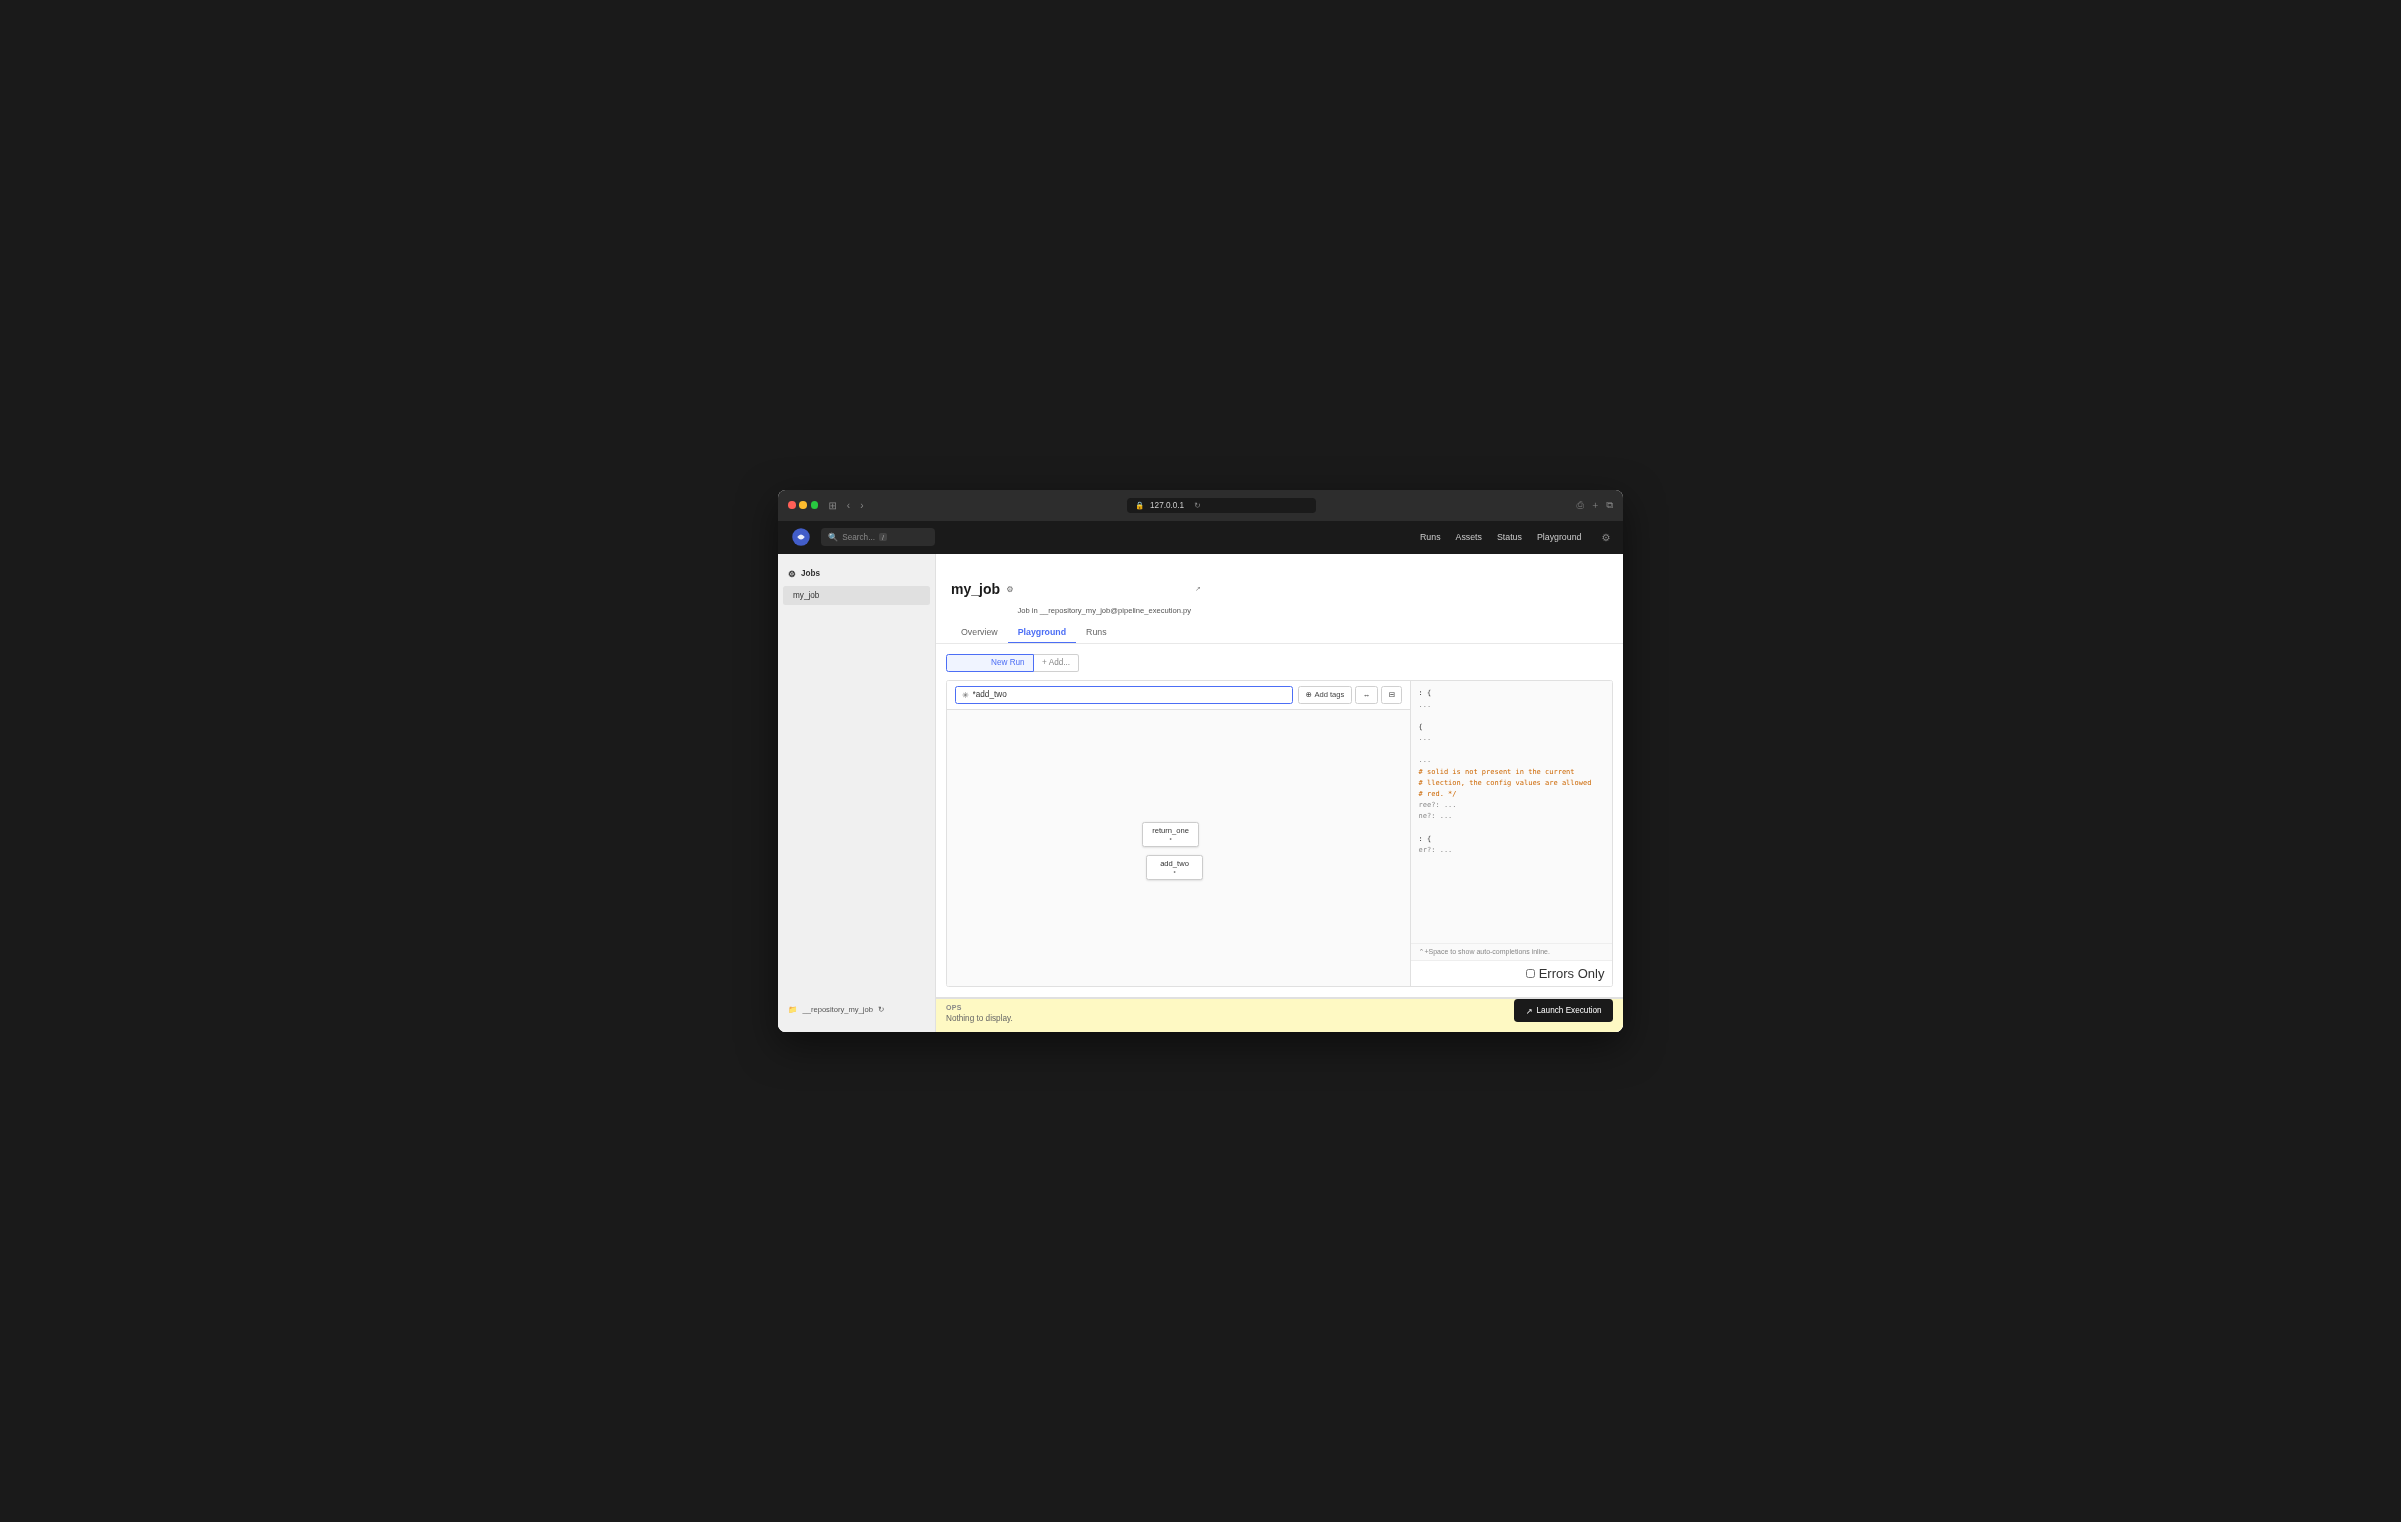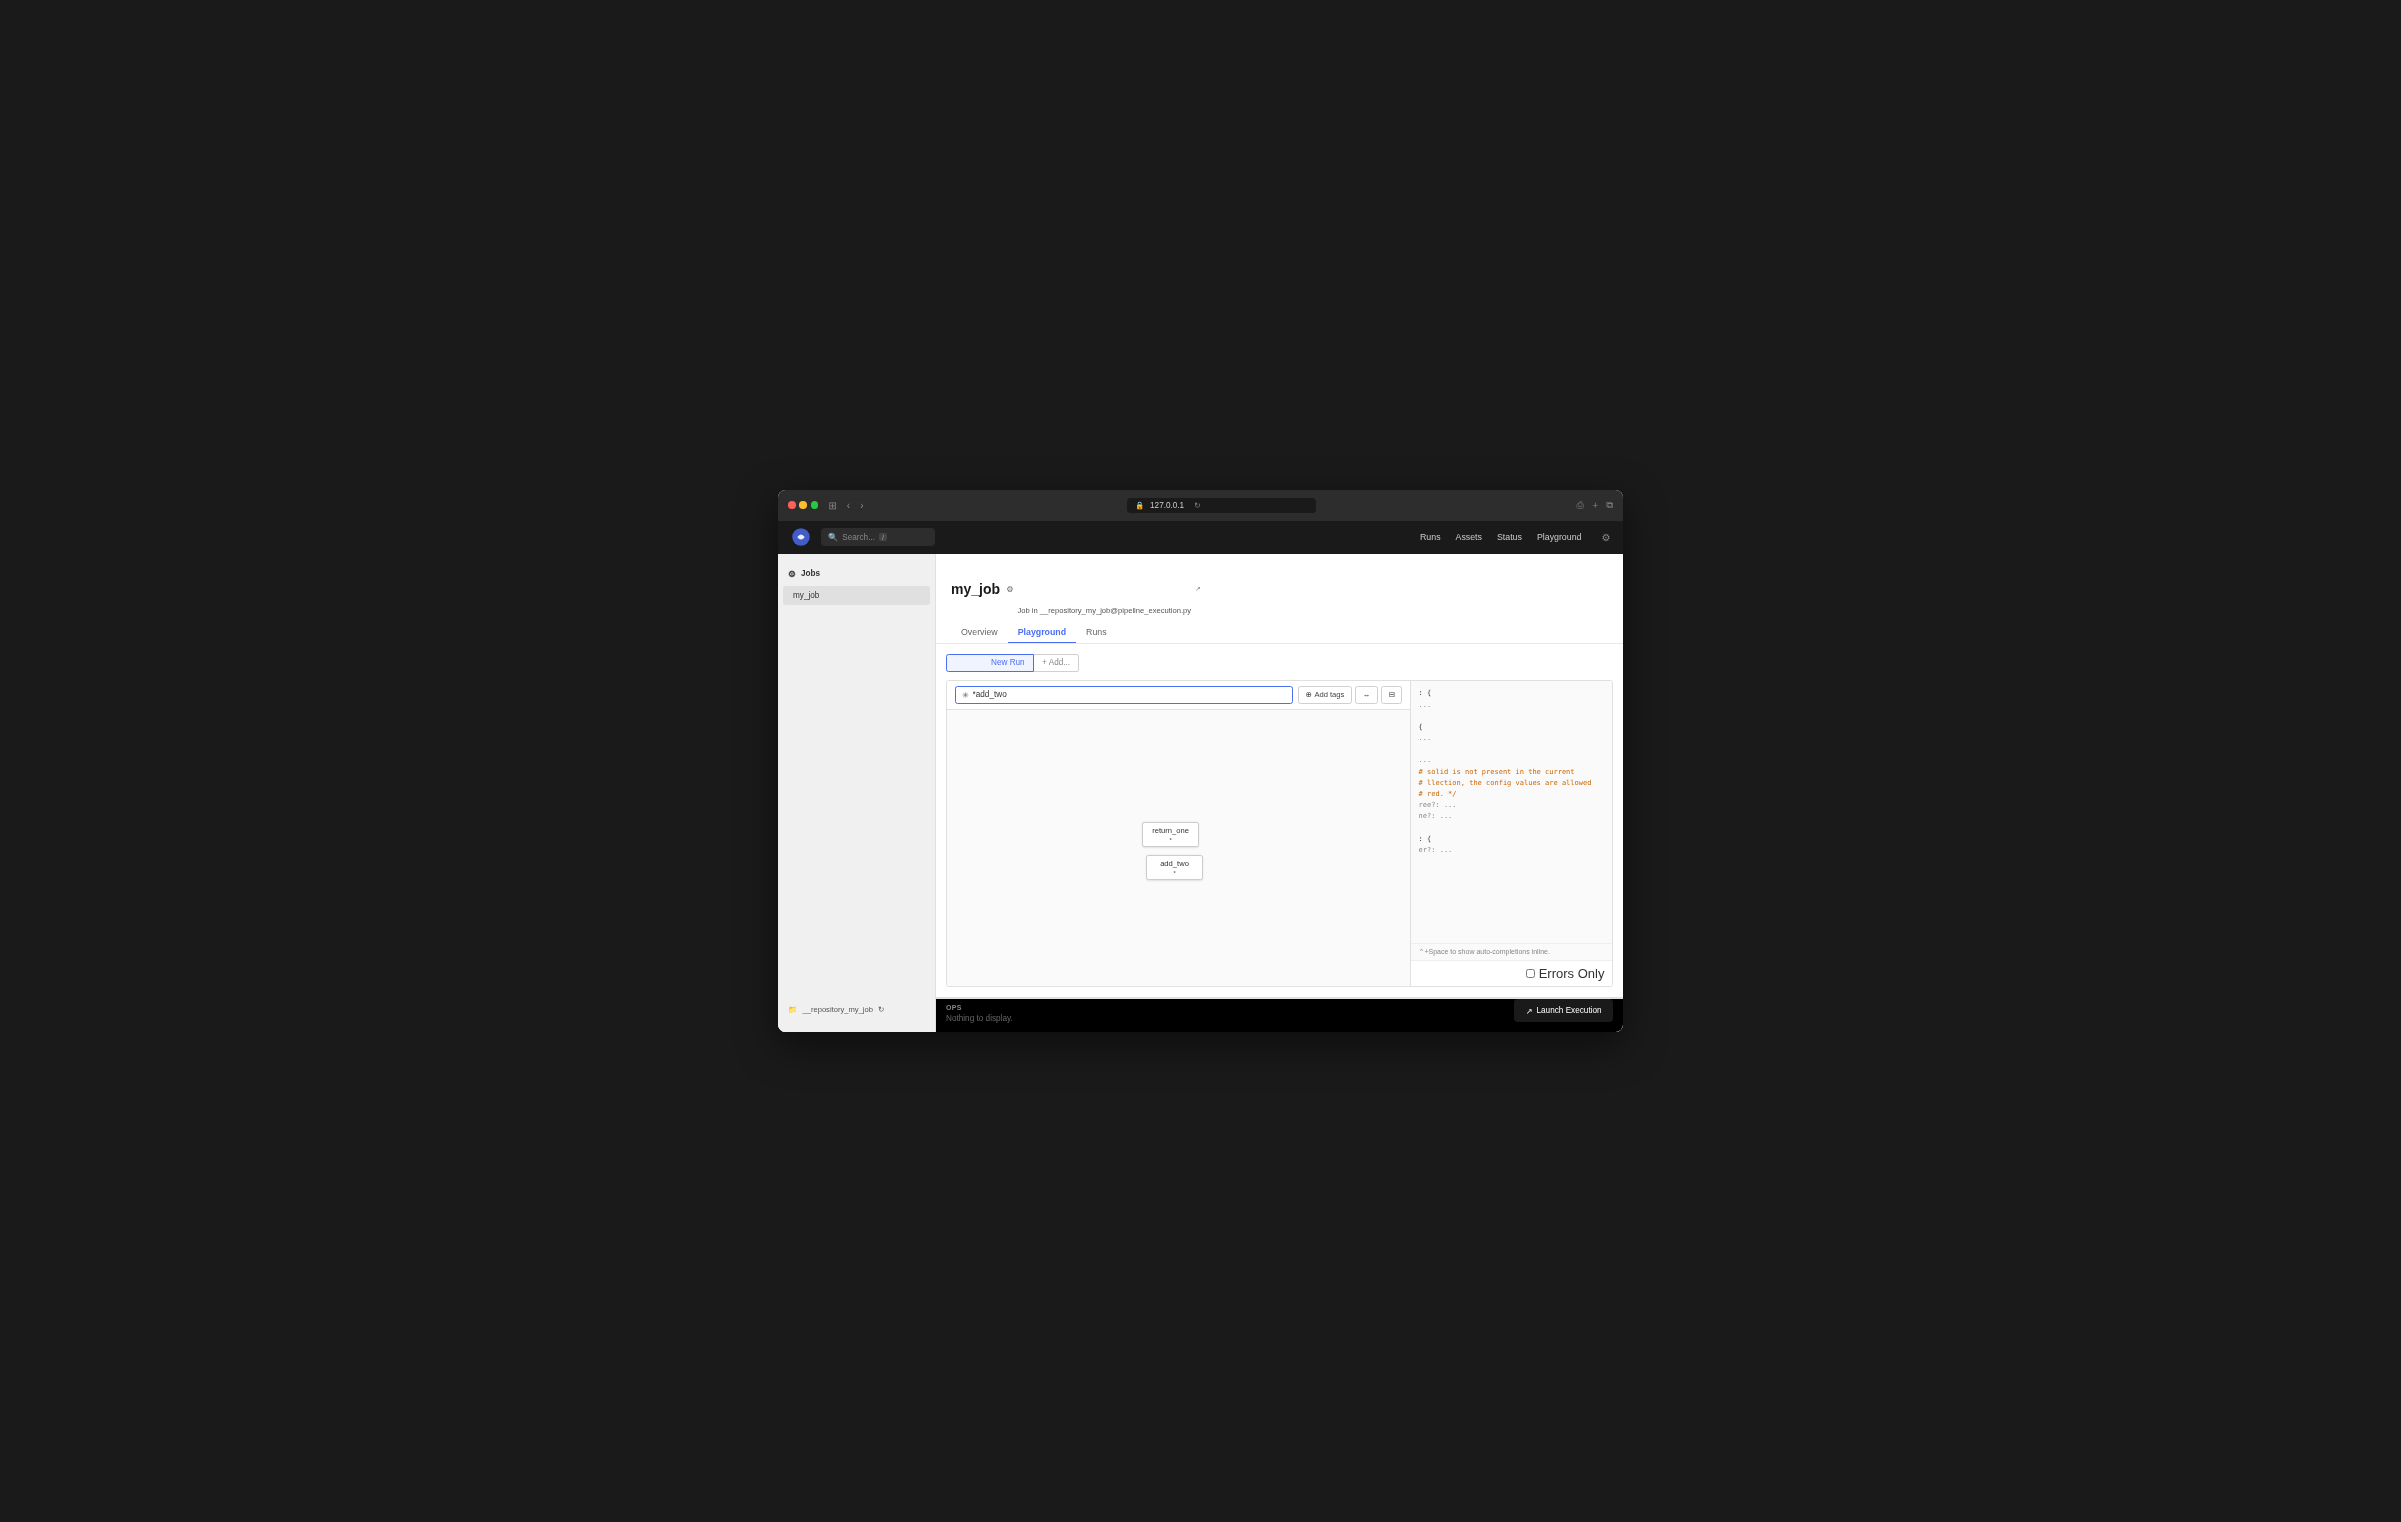--- a/index.html
+++ b/index.html
@@ -502,21 +502,21 @@
       color: #333;
     }
 
     
     .bottom-panel {
       height: 44px;
       border-top: 0.6px solid #e0e0e0;
       display: flex;
       flex-direction: column;
       padding: 5px 10px;
-      background: #000000;
+      background: #fef9c3;
       flex-shrink: 0;
     }
 
     .ops-label {
       font-size: 7px;
       font-weight: 600;
       color: #888;
       text-transform: uppercase;
       letter-spacing: 0.3px;
       margin-bottom: 2.5px;

